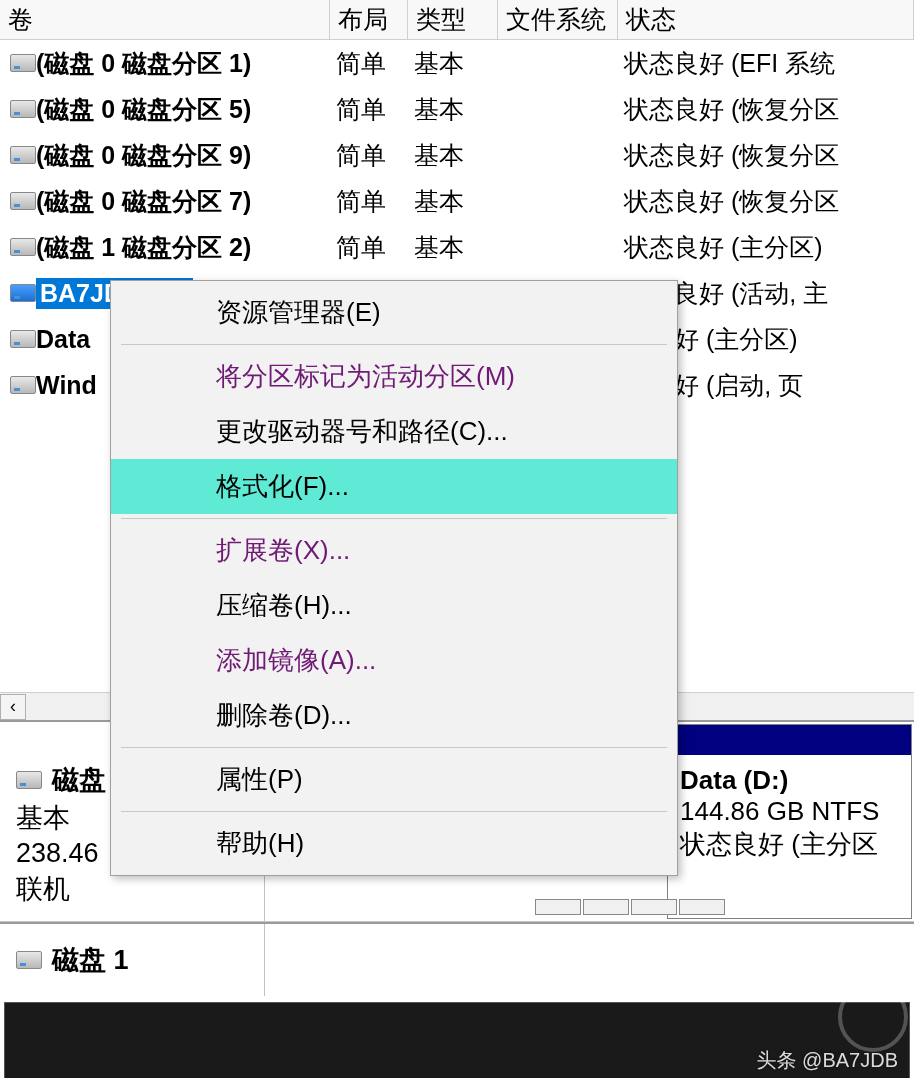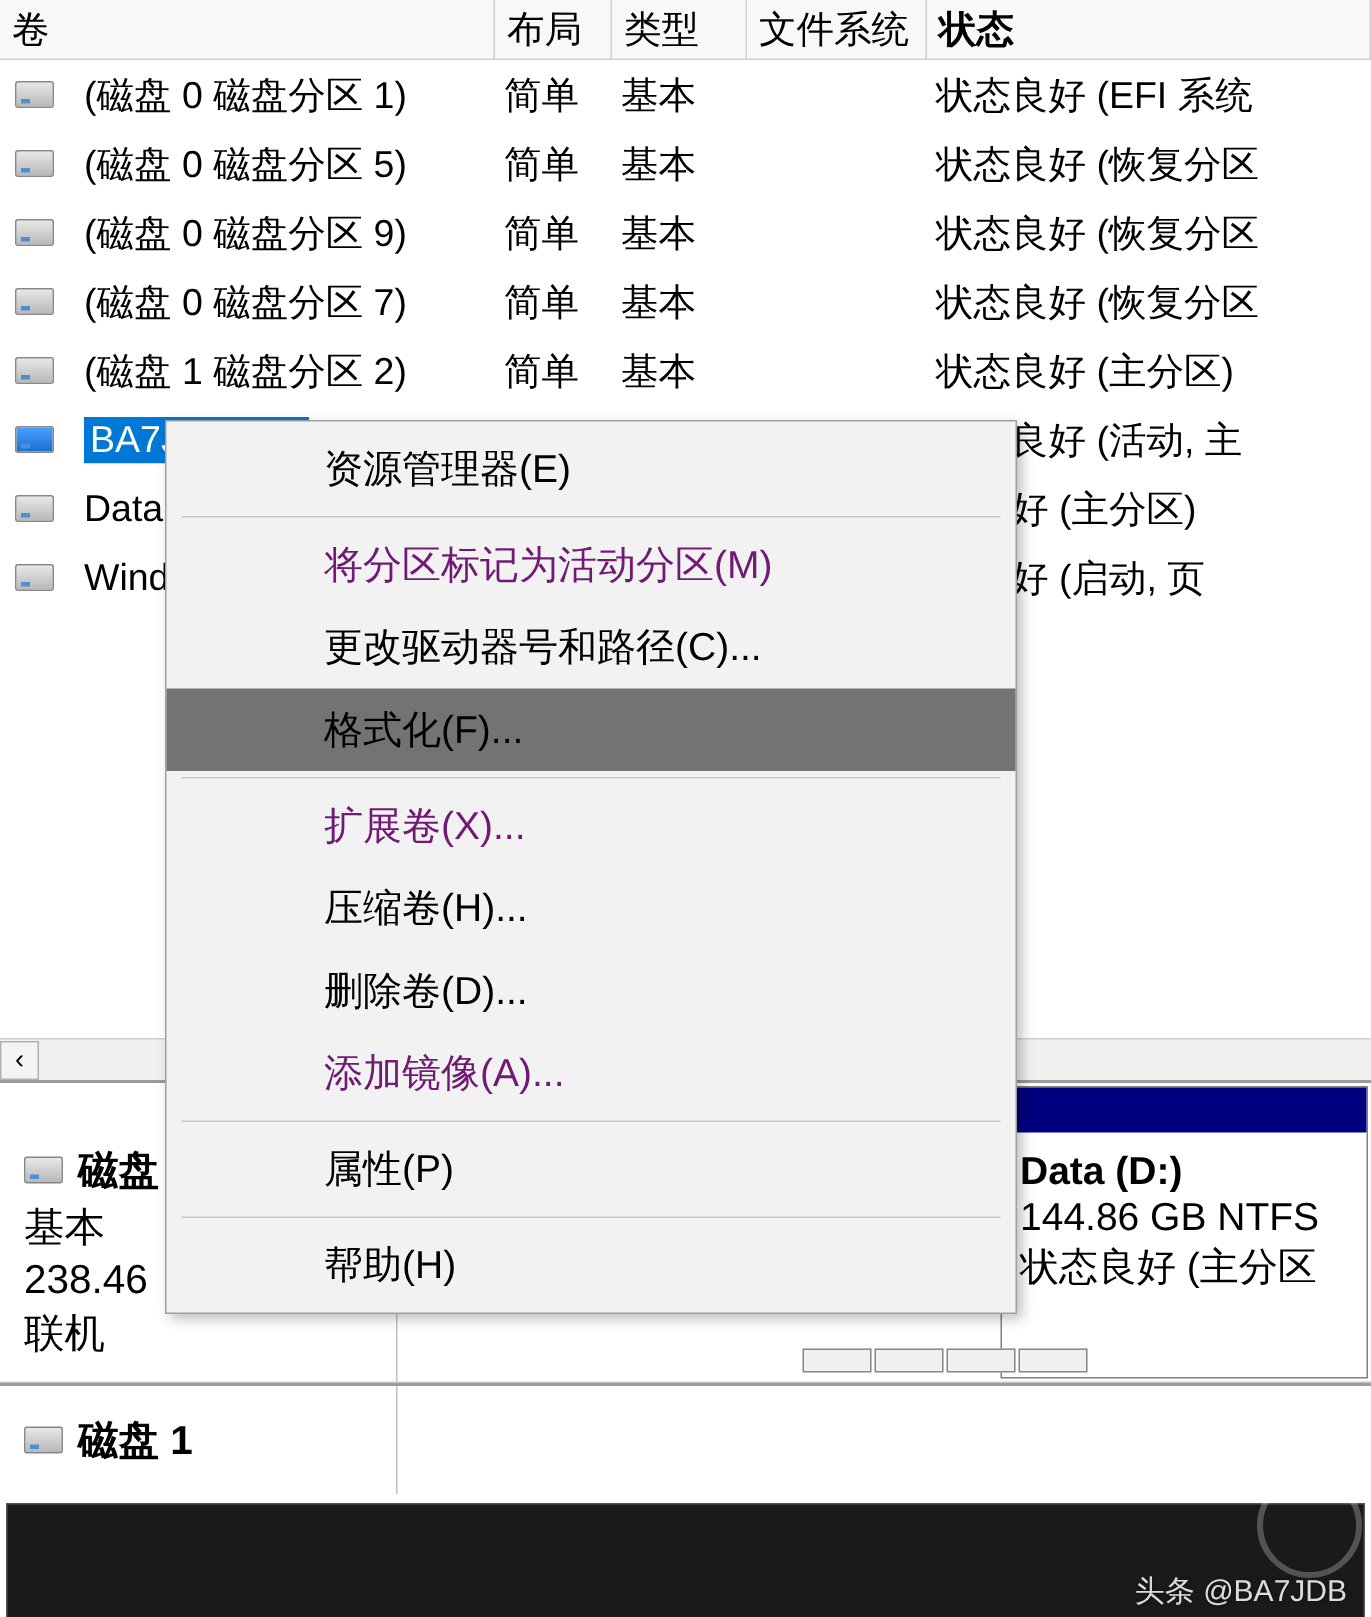--- a/index.html
+++ b/index.html
@@ -23,30 +23,30 @@
   border-right: 1px solid #d0d0d0;
   padding: 4px 8px;
   font-size: 25px;
   white-space: nowrap;
   overflow: hidden;
 }
 .col-vol { width: 330px; }
 .col-layout { width: 78px; }
 .col-type { width: 90px; }
 .col-fs { width: 120px; }
-.col-status { flex: 1; font-weight: bold; }
+.col-status { flex: 1; }
 .table-body { background: #fff; }
 .row {
   display: flex;
   height: 46px;
   align-items: center;
   font-size: 25px;
 }
 .cell { white-space: nowrap; overflow: hidden; padding: 0 6px; }
-.vol-cell { width: 330px; display: flex; align-items: center; gap: 20px; padding-left: 10px; }
+.vol-cell { width: 330px; display: flex; align-items: center; gap: 0; padding-left: 10px; font-weight: bold; }
 .layout-cell { width: 78px; }
 .type-cell { width: 90px; }
 .fs-cell { width: 120px; }
 .status-cell { flex: 1; }
 .disk-icon {
   width: 26px; height: 18px;
   background: linear-gradient(#e8e8e8, #b8b8b8);
   border: 1px solid #888;
   border-radius: 2px;
   position: relative;
@@ -77,21 +77,21 @@
   box-shadow: 3px 3px 8px rgba(0,0,0,0.25);
   z-index: 100;
   padding: 4px 0;
 }
 .menu-item {
   padding: 10px 20px 10px 105px;
   font-size: 26px;
   cursor: default;
   color: #000;
 }
-.menu-item.highlighted { background: #737373; }
+.menu-item.highlighted { background: #5eead4; }
 .menu-item.disabled { color: #701a75; }
 .menu-sep {
   height: 1px;
   background: #c8c8c8;
   margin: 4px 10px 4px 10px;
 }
 .scroll-area {
   position: absolute;
   top: 692px;
   left: 0;
@@ -270,22 +270,22 @@
 
 <div class="context-menu" id="ctx">
     <div class="menu-item">资源管理器(E)</div>
     <div class="menu-sep"></div>
     <div class="menu-item disabled">将分区标记为活动分区(M)</div>
     <div class="menu-item">更改驱动器号和路径(C)...</div>
     <div class="menu-item highlighted">格式化(F)...</div>
     <div class="menu-sep"></div>
     <div class="menu-item disabled">扩展卷(X)...</div>
     <div class="menu-item">压缩卷(H)...</div>
+    <div class="menu-item disabled">添加镜像(A)...</div>
     <div class="menu-item">删除卷(D)...</div>
-    <div class="menu-item disabled">添加镜像(A)...</div>
     <div class="menu-sep"></div>
     <div class="menu-item">属性(P)</div>
     <div class="menu-sep"></div>
     <div class="menu-item">帮助(H)</div>
   </div>
 
 <div class="scroll-area">
   <div class="scroll-left">‹</div>
 </div>
 

